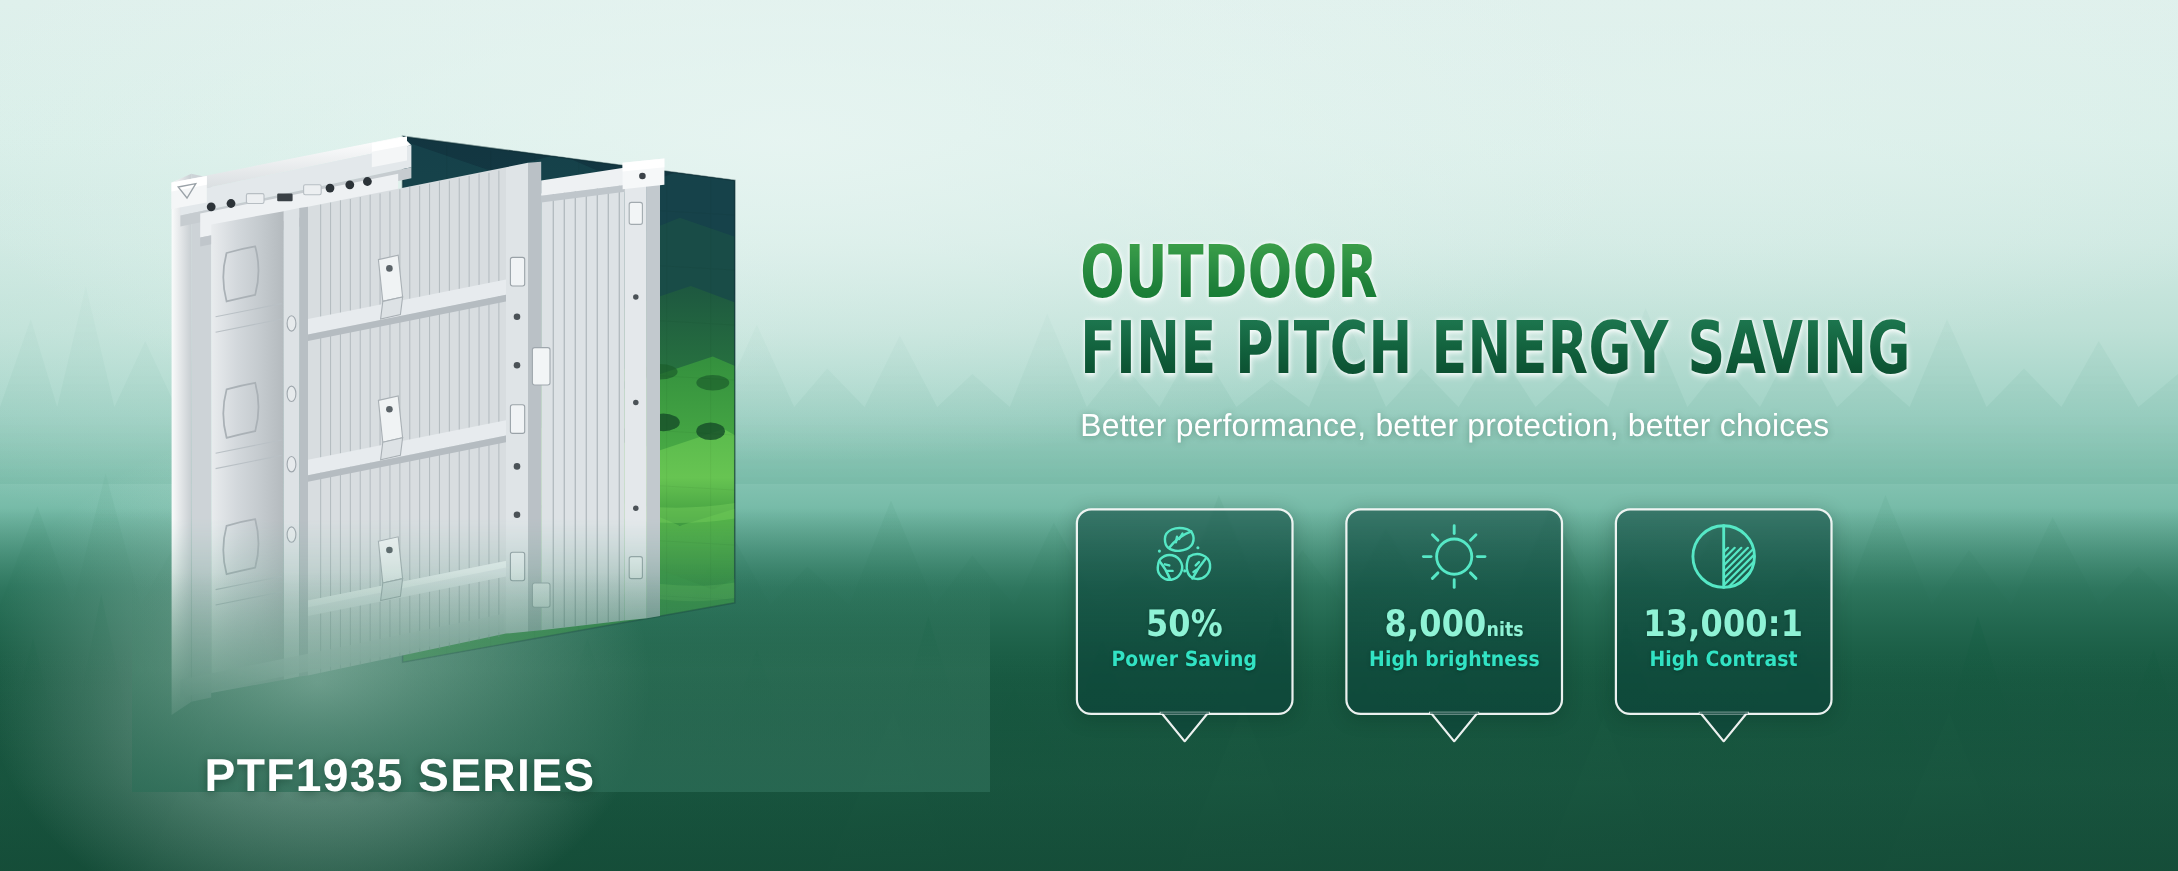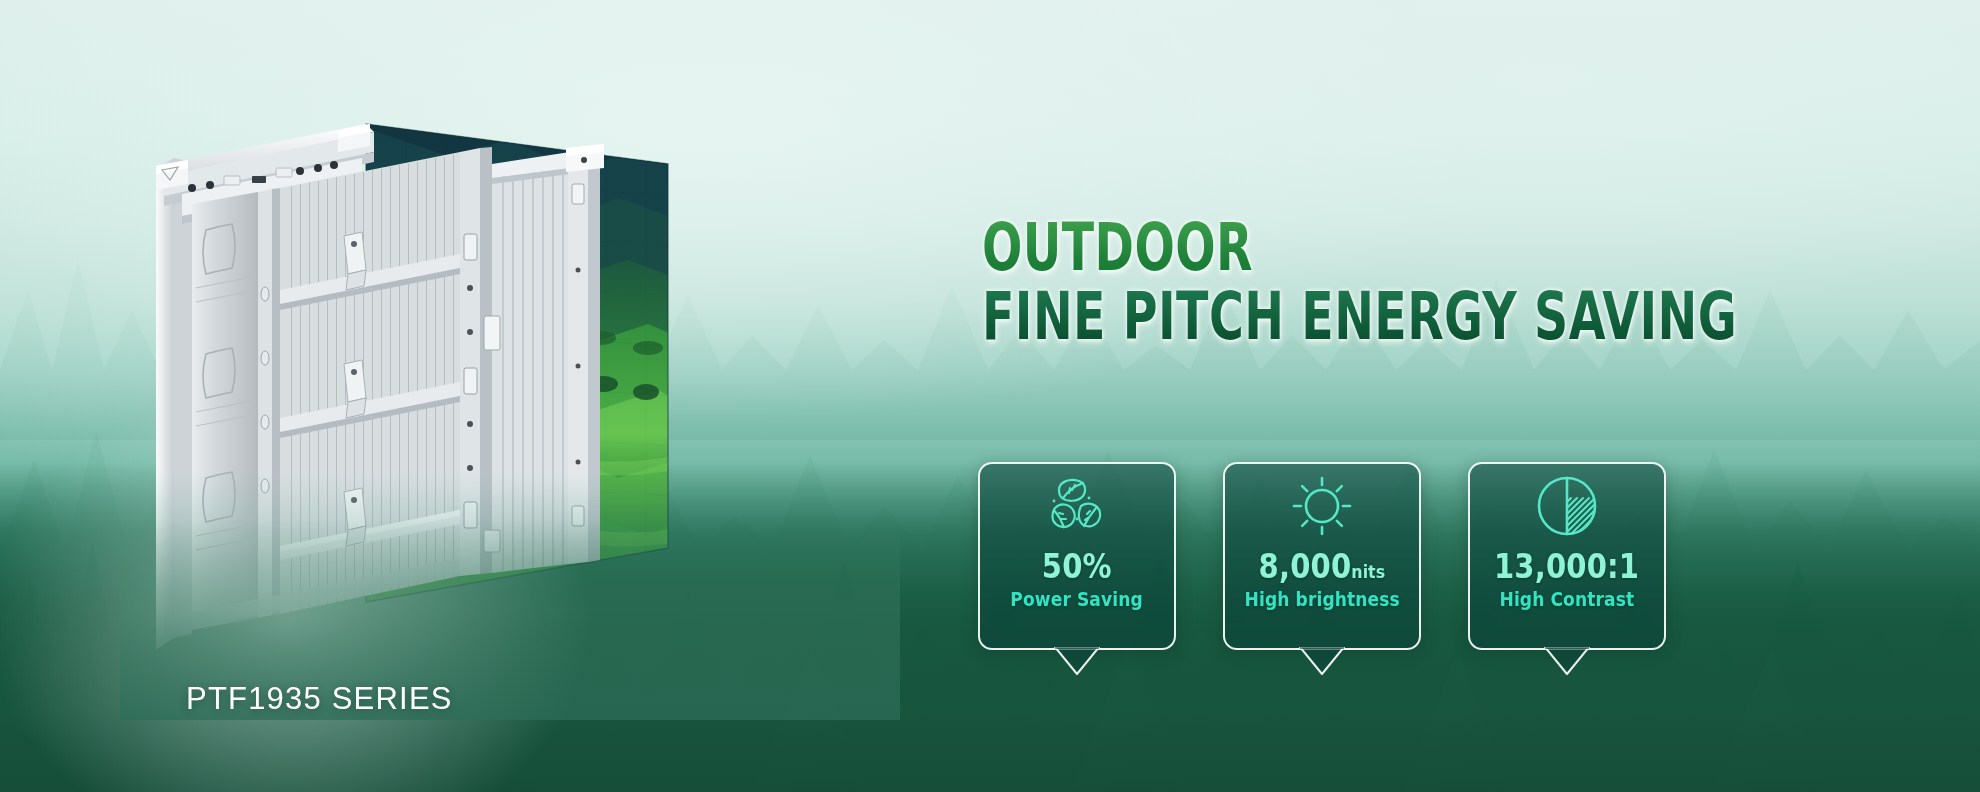--- a/index.html
+++ b/index.html
@@ -91,22 +91,22 @@
     left:120px; top:520px; width:780px; height:200px;
     background:linear-gradient(to bottom, rgba(90,150,125,0) 0%, rgba(70,135,110,.35) 45%, rgba(45,110,88,.72) 100%);
     pointer-events:none;
   }
 
   
   .product-label {
     position:absolute;
     left:186px; top:681px;
     color:#ffffff;
-    font-size:31px;
-    font-weight:400;
+    font-size:42px;
+    font-weight:700;
     letter-spacing:1.2px;
     text-shadow:0 2px 8px rgba(0,40,25,.45);
     white-space:nowrap;
   }
 
   
   .copy {
     position:absolute;
     left:982px; top:178px;
     width:940px;
@@ -608,20 +608,21 @@
     </svg>
   </div>
 
   <div class="product-fade"></div>
 
   <div class="product-label">PTF1935 SERIES</div>
 
   <div class="copy">
     <div class="headline headline-1">OUTDOOR</div>
     <div class="headline headline-2">FINE PITCH ENERGY SAVING</div>
+    <div class="subtitle">Better performance, better protection, better choices</div>
   </div>
 
   <div class="cards">
 
     <div class="card-wrap">
       <div class="card">
         <div class="card-icon">
           <svg viewBox="0 0 76 76" fill="none" stroke="#56e8c6" stroke-width="2.2" stroke-linecap="round" stroke-linejoin="round">
 
             <path d="M20 22 C20 14, 30 10, 40 13 C46 15, 48 22, 44 28 C39 34, 28 34, 23 30 C20 27.5, 20 24.5, 20 22 Z"></path>

